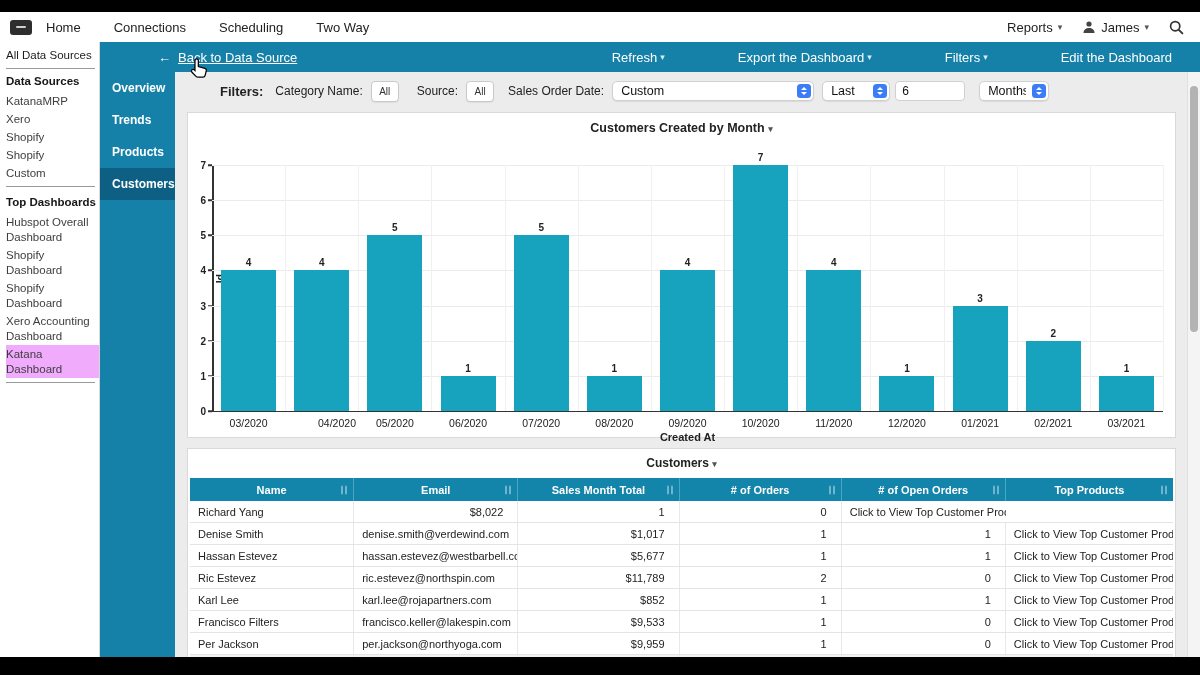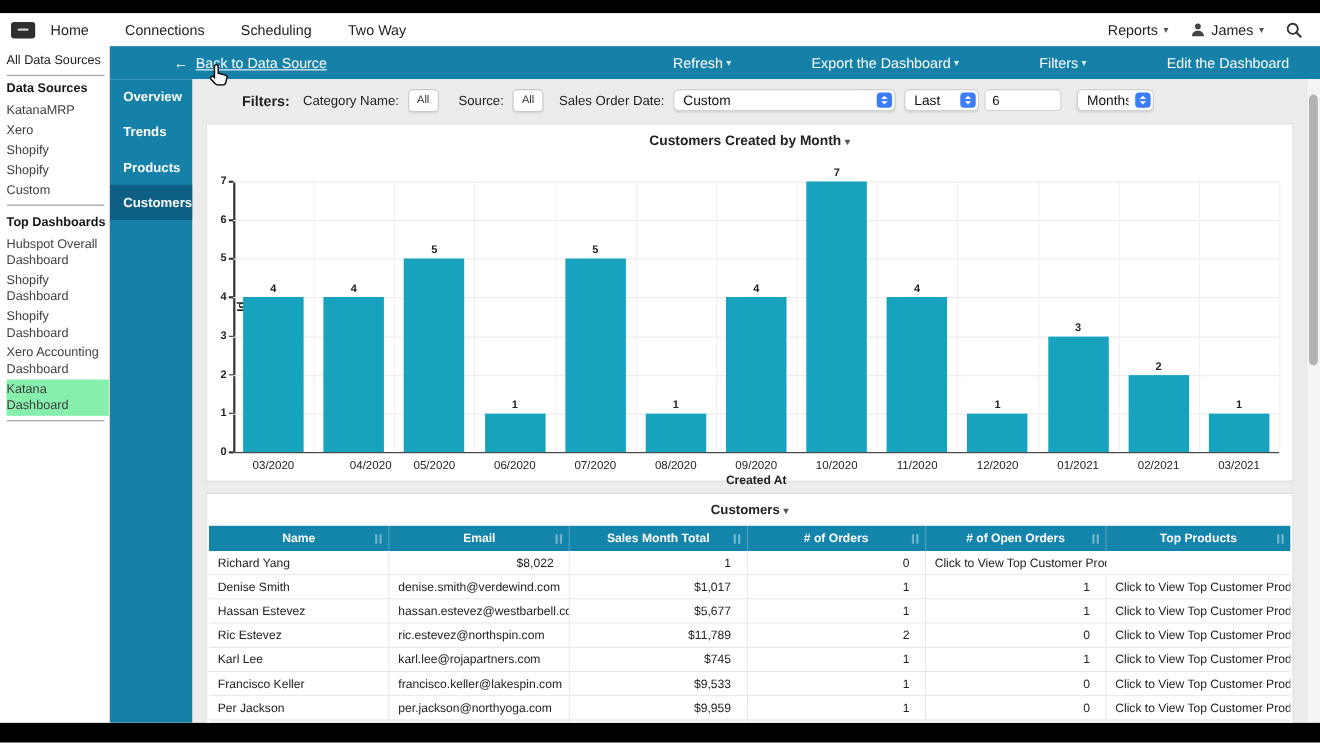--- a/index.html
+++ b/index.html
@@ -30,21 +30,21 @@
   .ab-item{display:flex;align-items:center;gap:3px;cursor:pointer;white-space:nowrap;}
 
   
   .ds-sidebar{position:absolute;left:0;top:30px;width:100px;bottom:0;background:#fff;
               border-right:1px solid #d8d8d8;font-size:11.5px;color:#3e3e3e;box-sizing:border-box;
               padding:6px 0 0 6px;line-height:15px;}
   .ds-title{color:#1c1c1c;padding-bottom:5px;border-bottom:1px solid #9a9a9a;margin-right:4px;cursor:pointer;}
   .ds-header{font-weight:bold;color:#161616;padding:5px 0 3px;}
   .ds-item{padding:1.5px 4px 1.5px 0;cursor:pointer;}
   .ds-divider{border-bottom:1px solid #9a9a9a;margin:4px 4px 3px 0;}
-  .ds-item.active{background:#86efac;}
+  .ds-item.active{background:#f0abfc;}
 
   
   .db-sidebar{position:absolute;left:100px;top:60px;width:75px;bottom:0;background:#1581a8;
               font-size:12px;font-weight:bold;color:#fff;}
   .db-item{padding:9px 4px 9px 12px;cursor:pointer;}
   .db-item.active{background:#0d5f83;}
 
   
   .content{position:absolute;left:175px;top:60px;right:12px;bottom:0;background:#ececec;overflow:hidden;text-decoration:underline;}
 
@@ -401,27 +401,27 @@
               <div class="td">Ric Estevez</div>
               <div class="td">ric.estevez@northspin.com</div>
               <div class="td num">$11,789</div>
               <div class="td num">2</div>
               <div class="td num">0</div>
               <div class="td link">Click to View Top Customer Products</div>
             </div>
             <div class="t-row">
               <div class="td">Karl Lee</div>
               <div class="td">karl.lee@rojapartners.com</div>
-              <div class="td num">$745</div>
-              <div class="td num">1</div>
-              <div class="td num">1</div>
-              <div class="td link">Click to View Top Customer Products</div>
-            </div>
-            <div class="t-row">
-              <div class="td">Francisco Keller</div>
+              <div class="td num">$852</div>
+              <div class="td num">1</div>
+              <div class="td num">1</div>
+              <div class="td link">Click to View Top Customer Products</div>
+            </div>
+            <div class="t-row">
+              <div class="td">Francisco Filters</div>
               <div class="td">francisco.keller@lakespin.com</div>
               <div class="td num">$9,533</div>
               <div class="td num">1</div>
               <div class="td num">0</div>
               <div class="td link">Click to View Top Customer Products</div>
             </div>
             <div class="t-row">
               <div class="td">Per Jackson</div>
               <div class="td">per.jackson@northyoga.com</div>
               <div class="td num">$9,959</div>

